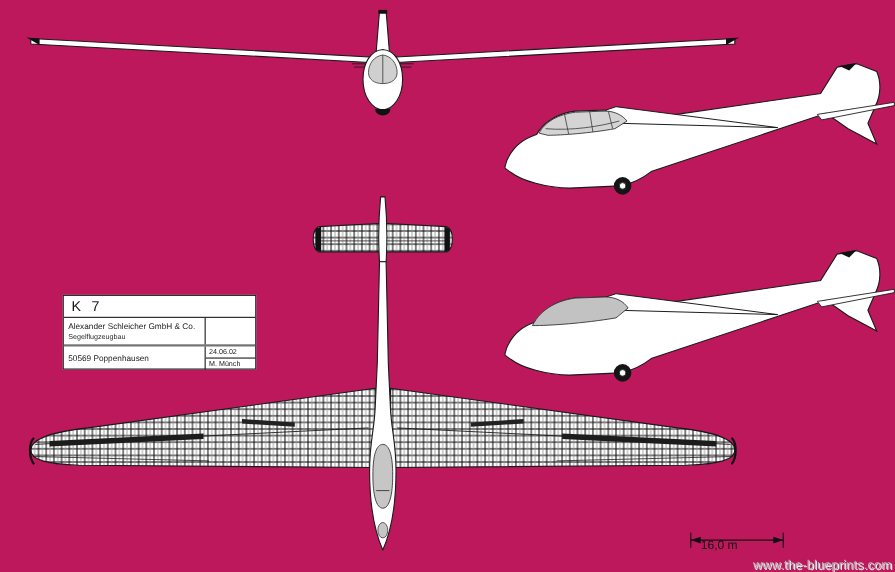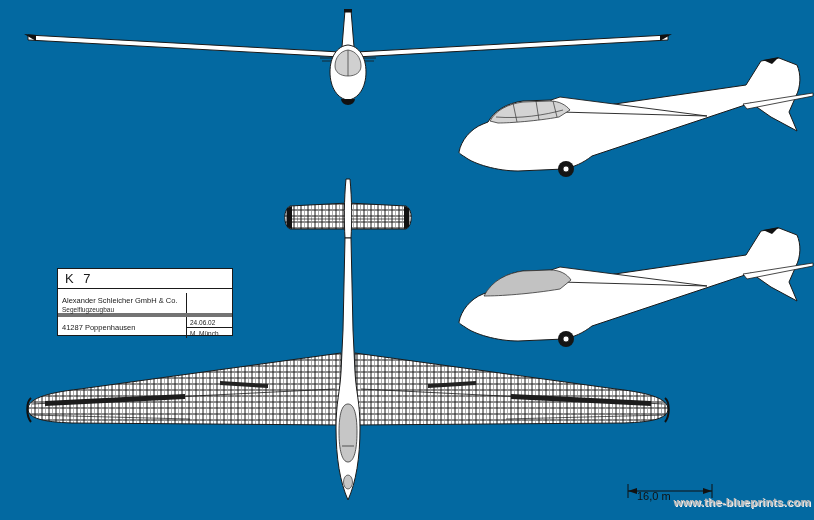--- a/index.html
+++ b/index.html
@@ -1,31 +1,31 @@
 <!DOCTYPE html>
 <html><head>
 <meta charset="utf-8">
 <style>
   html,body { margin:0; padding:0; background:#fff; }
   .canvas {
-    position:relative; width:814px; height:520px; background:#0369a1;
+    position:relative; width:814px; height:520px; background:#be185d;
     overflow:hidden; font-family:"Liberation Sans", sans-serif; color:#1a1a1a;
   }
   .canvas svg { position:absolute; left:0; top:0; }
 
   
   .title-block {
     position:absolute; left:57px; top:268px; width:174px; height:66px;
     border:1.3px solid #1a1a1a; background:#fff; box-sizing:content-box;
   }
   .tb-row1 {
     height:19px; border-bottom:1px solid #1a1a1a; display:flex; align-items:center;
     padding-left:7px; font-size:13px; letter-spacing:3px; font-weight:500;
   }
-  .tb-row2 { height:24px; border-bottom:4px solid #737373; display:flex;align-items:flex-end; }
+  .tb-row2 { height:24px; border-bottom:2px solid #737373; display:flex; }
   .tb-row3 { height:21px; display:flex; }
   .tb-left {
     width:129px; border-right:1px solid #1a1a1a; box-sizing:border-box;
     padding:3px 0 0 4px;
   }
   .tb-manufacturer { font-size:7.5px; white-space:nowrap; }
   .tb-division { font-size:6.5px; margin-top:1.5px; color:#2a2a2a; }
   .tb-empty { flex:1; }
   .tb-address {
     width:129px; border-right:1px solid #1a1a1a; box-sizing:border-box;
@@ -33,21 +33,21 @@
   }
   .tb-meta { flex:1; display:flex; flex-direction:column; }
   .tb-date { flex:1; border-bottom:1px solid #1a1a1a; font-size:6.5px; padding:1.5px 0 0 3px; }
   .tb-author { flex:1; font-size:6.5px; padding:1.5px 0 0 3px; }
 
   
   .scale-label { position:absolute; left:637px; top:490px; font-size:11px; color:#111; }
 
   
   .watermark {
-    position:absolute; right:3px; bottom:12px; font-size:11.5px; font-weight:bold;
+    position:absolute; right:3px; bottom:0; font-size:11.5px; font-weight:normal;
     color:#b9b9b9; letter-spacing:0.2px; text-shadow:1px 1px 0 #efefef;
   }
 </style>
 </head>
 <body>
 
 <div class="canvas">
 
   <svg width="814" height="520" viewBox="0 0 814 520" fill="none" stroke="#1a1a1a" stroke-width="1">
     <defs>
@@ -142,21 +142,21 @@
       <span>K 7</span>
     </div>
     <div class="tb-row2">
       <div class="tb-left">
         <div class="tb-manufacturer">Alexander Schleicher GmbH &amp; Co.</div>
         <div class="tb-division">Segelflugzeugbau</div>
       </div>
       <div class="tb-empty"></div>
     </div>
     <div class="tb-row3">
-      <div class="tb-address">41287 Poppenhausen</div>
+      <div class="tb-address">50569 Poppenhausen</div>
       <div class="tb-meta">
         <div class="tb-date">24.06.02</div>
         <div class="tb-author">M. Münch</div>
       </div>
     </div>
   </div>
 
   <div class="scale-label">16,0 m</div>
 
   <div class="watermark">www.the-blueprints.com</div>

